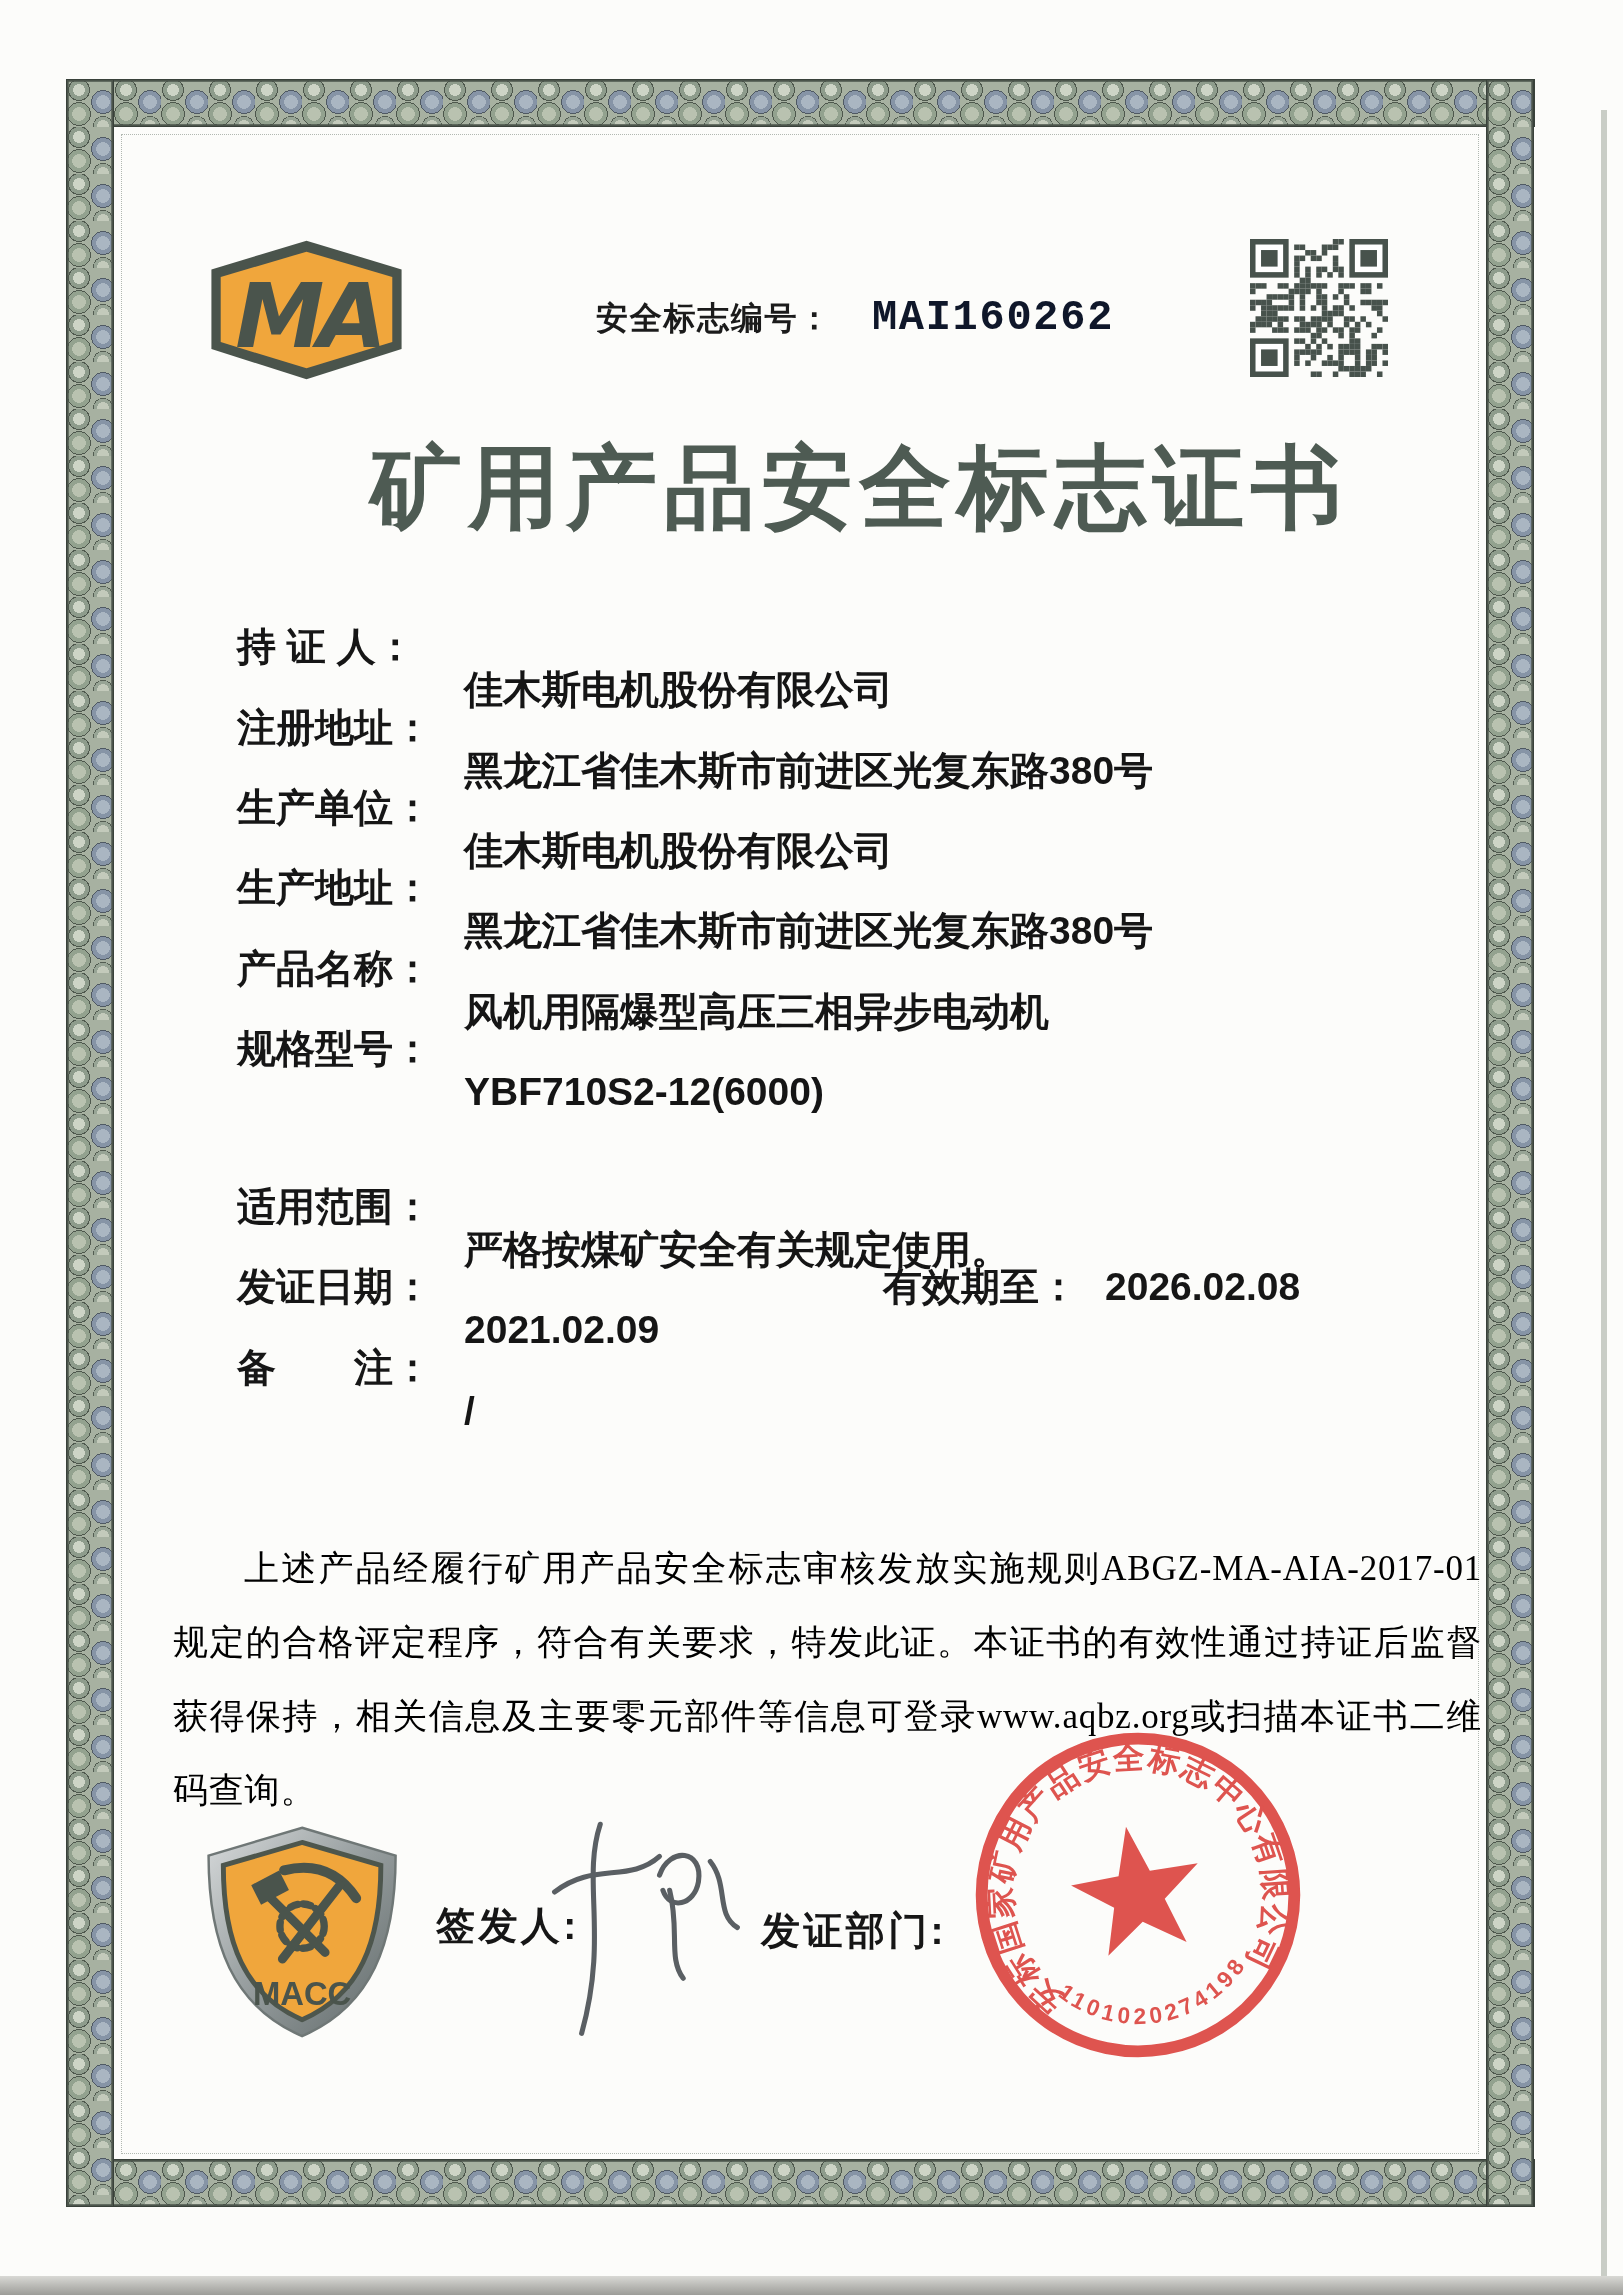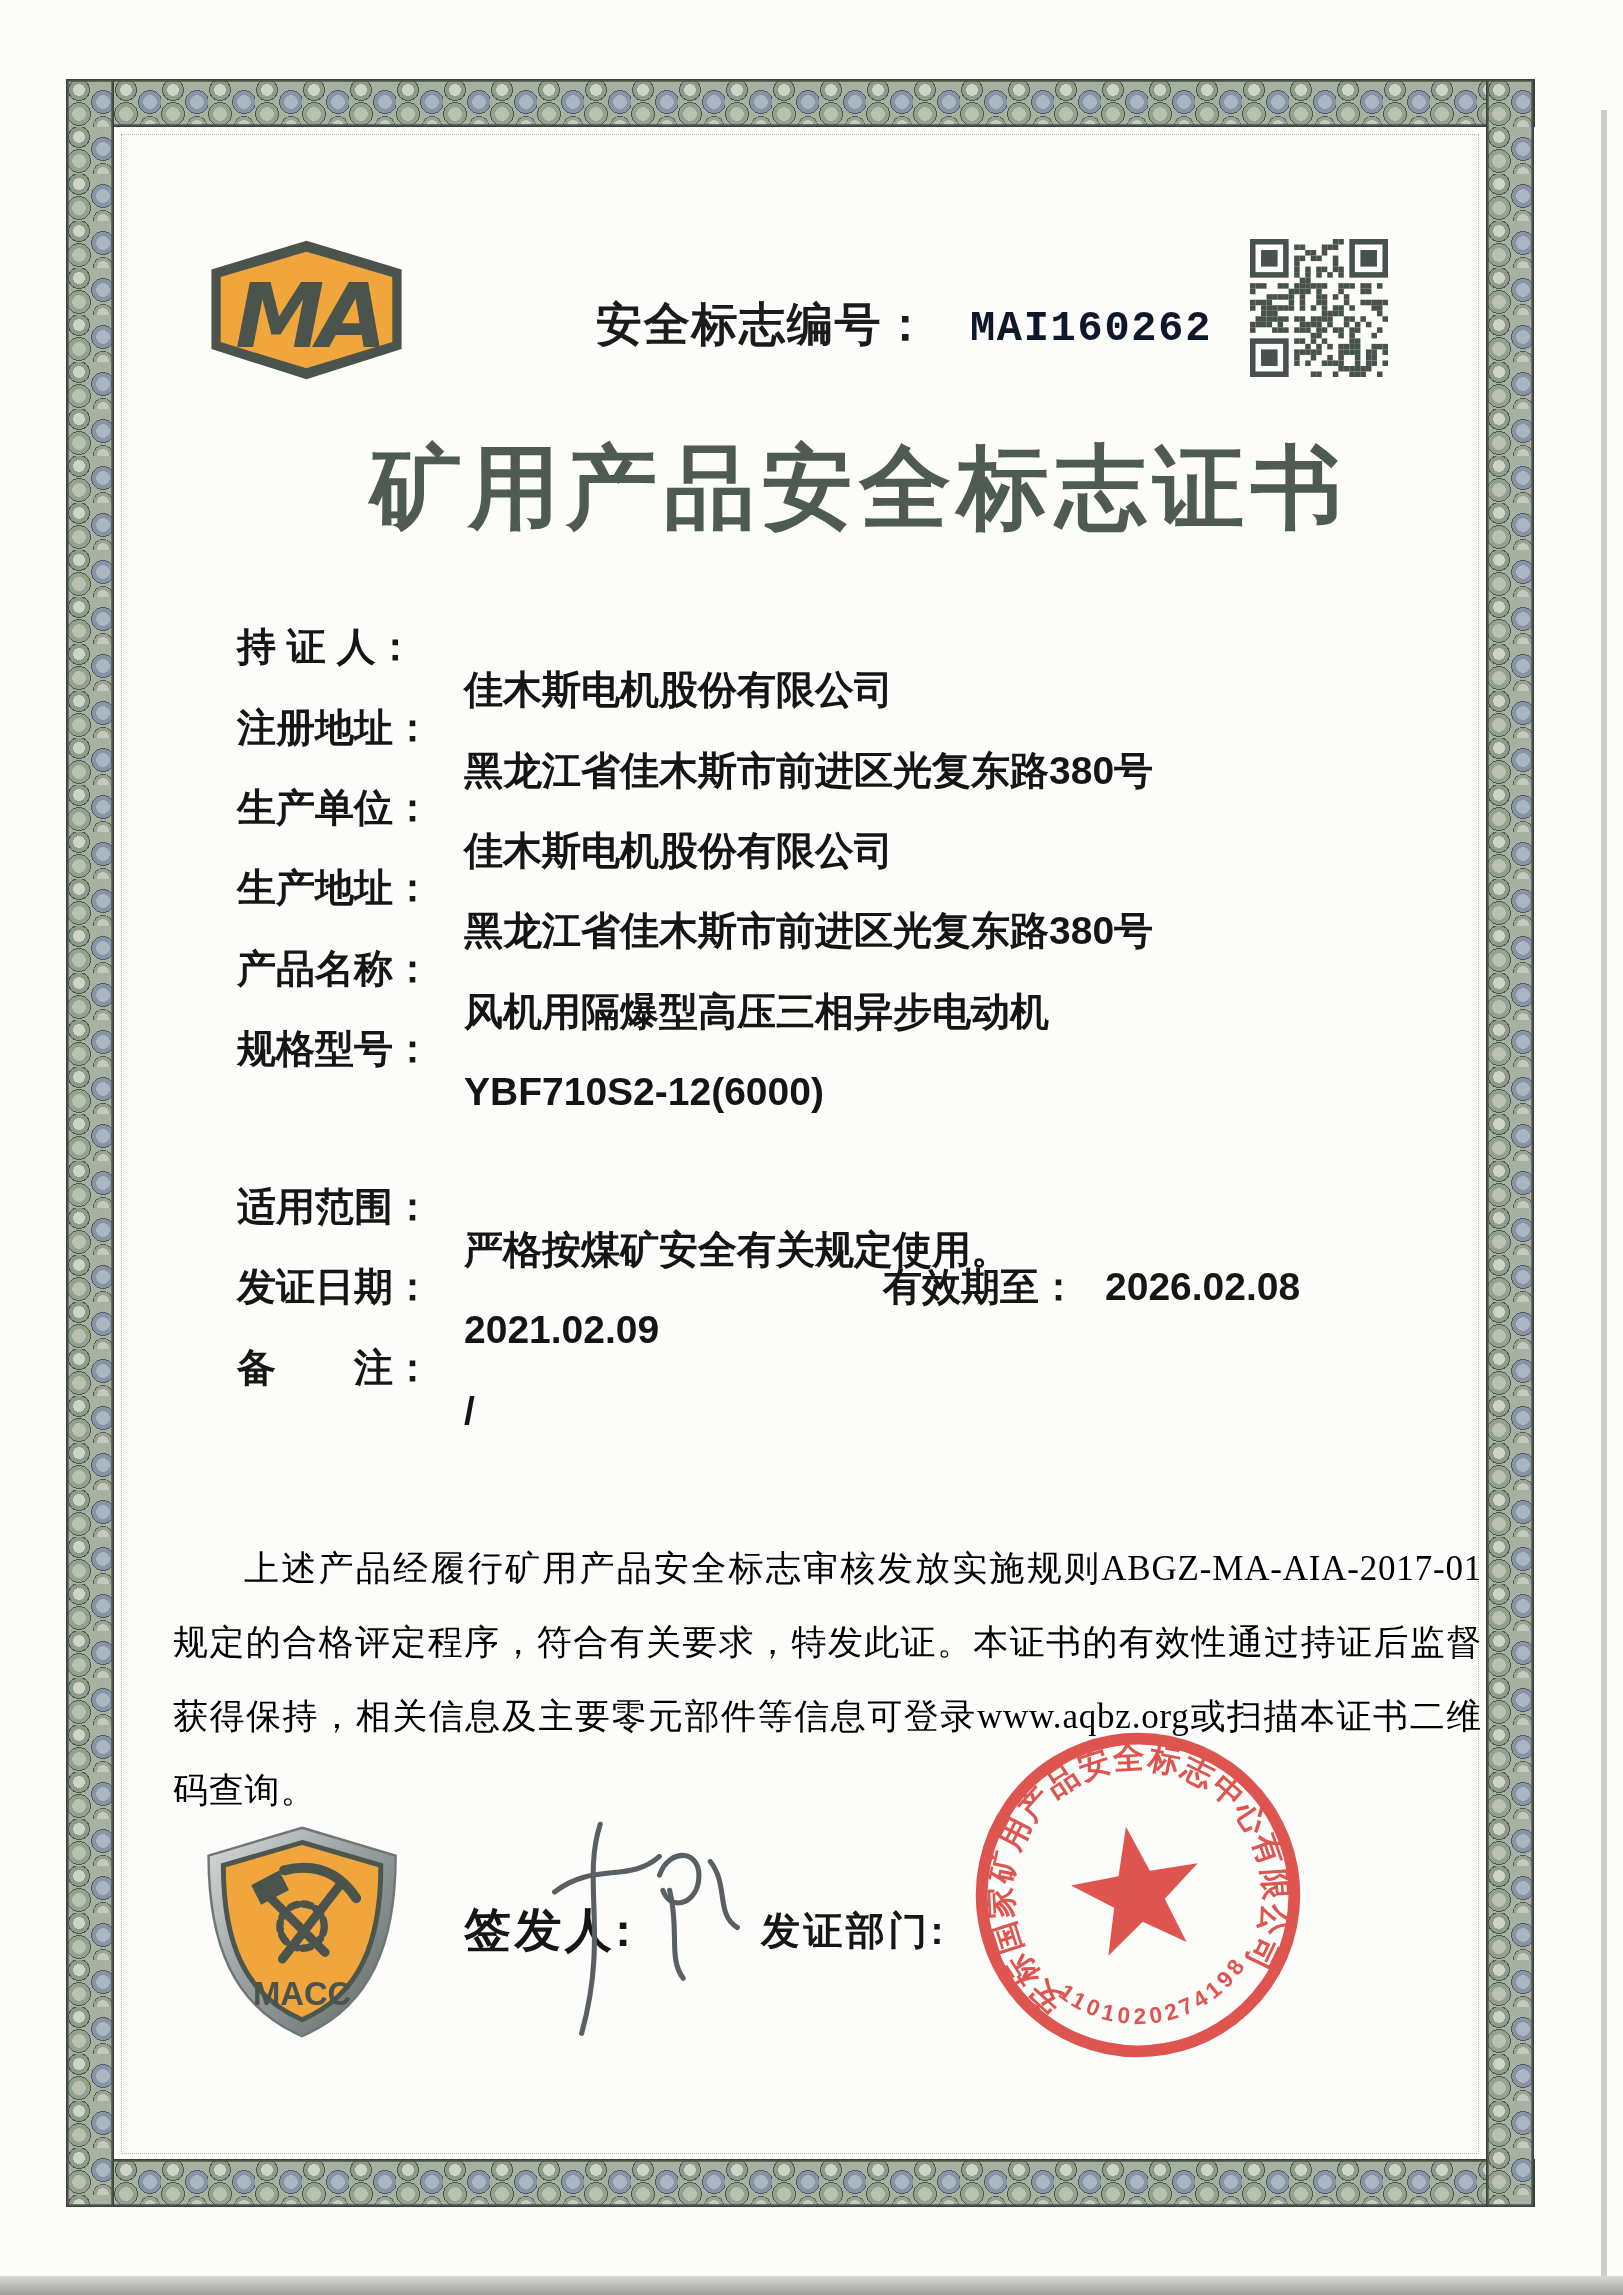--- a/index.html
+++ b/index.html
@@ -20,21 +20,21 @@
   .frame-right{left:1486px;top:79px;width:48px;height:2128px;}
   .inner-line{position:absolute;left:121px;top:134px;width:1356px;height:2018px;
     border:1.7px dotted #9fa89f;opacity:.8;}
   
   .scan-right{position:absolute;left:1601px;top:110px;width:6px;height:2186px;background:#c9cdc6;}
   .scan-bottom{position:absolute;left:0;top:2276px;width:1623px;height:19.4px;
     background:linear-gradient(#d9d9d5,#9c9c98);}
   
   .ma-logo{position:absolute;left:207px;top:239px;width:199px;height:142px;}
   .cert-no{position:absolute;left:596px;top:294px;white-space:nowrap;}
-  .cert-no .lbl{font-size:46px;font-weight:700;letter-spacing:1.7px;color:#1b1b1b;}
+  .cert-no .lbl{font-size:32px;font-weight:700;letter-spacing:1.7px;color:#1b1b1b;}
   .cert-no .val{font-family:Liberation Mono, monospace;font-size:42px;font-weight:700;
     letter-spacing:1.7px;margin-left:40px;color:#0f172a;}
   .qr{position:absolute;left:1250px;top:239px;width:138px;height:138px;}
   
   .title{position:absolute;left:0;top:427px;width:100%;text-align:center;
     font-family:"Liberation Serif",serif;font-weight:700;font-size:91px;
     letter-spacing:6.8px;color:#4e5b53;padding-left:48px;}
   
   .frow{position:absolute;left:237px;height:52px;line-height:52px;font-size:39px;
     font-weight:700;white-space:nowrap;}
@@ -42,21 +42,21 @@
   .fvalue{position:absolute;left:227px;top:0;white-space:pre;color:#151515;margin-top:43px;}
   .frow.std .fvalue{font-size:34px;left:389px;letter-spacing:0.4px;}
   .flabel2{position:absolute;left:646px;top:0;}
   .fvalue2{position:absolute;left:868px;top:0;white-space:pre;}
   
   .statement{position:absolute;left:173px;top:1532px;width:1309px;
     font-family:"Liberation Serif",serif;font-size:35px;line-height:74px;
     text-align:justify;text-indent:71px;color:#000000;letter-spacing:0.8px;}
   
   .shield{position:absolute;left:202px;top:1818px;width:201px;height:227px;}
-  .signer{position:absolute;left:436px;top:1899px;font-size:47px;font-weight:700;letter-spacing:3.4px;margin-left:28px;}
+  .signer{position:absolute;left:436px;top:1899px;font-size:39px;font-weight:700;letter-spacing:3.4px;}
   .signature{position:absolute;left:541px;top:1809px;width:237px;height:254px;}
   .issuer{position:absolute;left:761px;top:1904px;font-size:39px;font-weight:700;letter-spacing:3.4px;}
   .seal{position:absolute;left:969px;top:1726px;width:338px;height:338px;
     transform:rotate(-10deg);opacity:.93;}
 </style>
 </head>
 <body>
 
 <div class="page">
 

